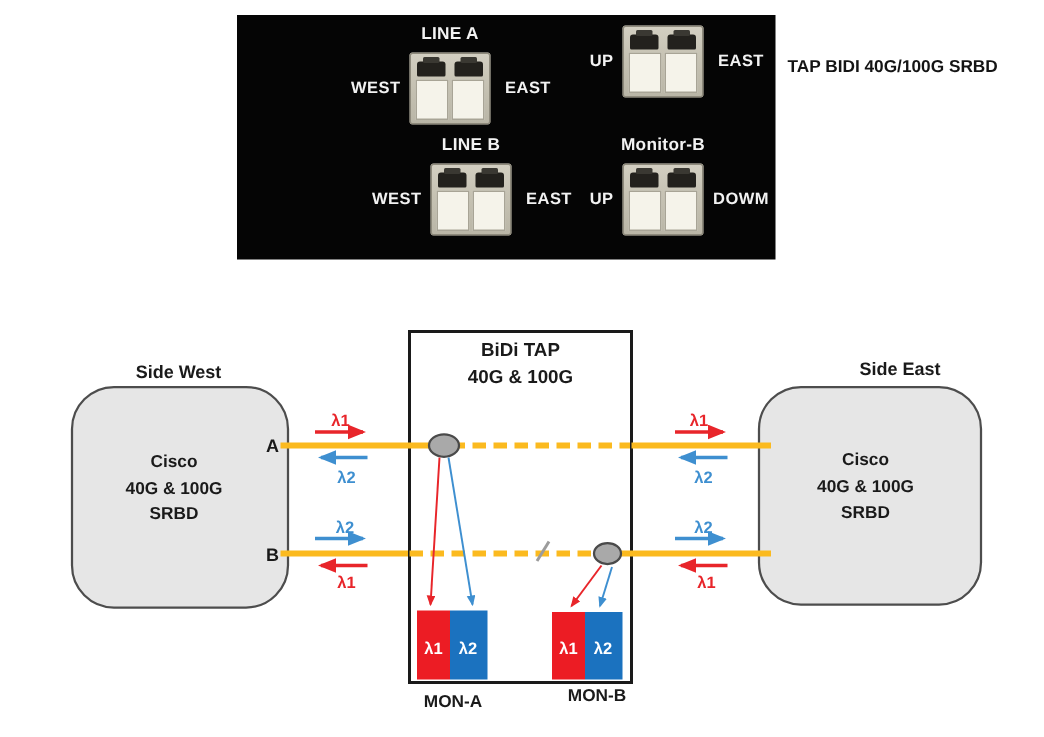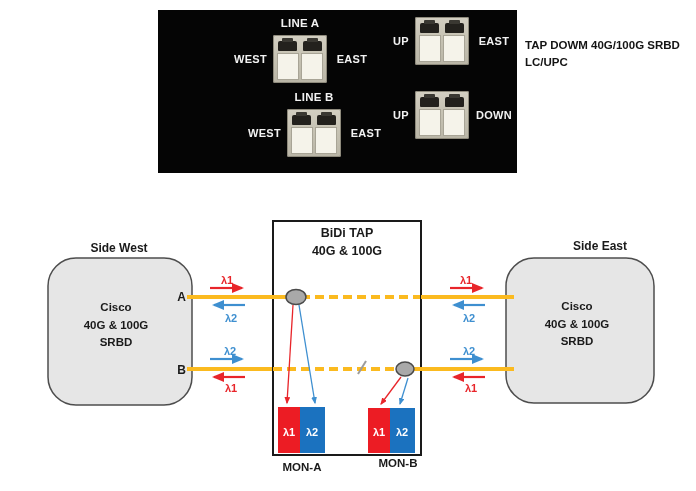--- a/index.html
+++ b/index.html
@@ -114,36 +114,36 @@
           <div class="latch l1"></div>
           <div class="latch l2"></div>
           <div class="ferrule f1"></div>
           <div class="ferrule f2"></div>
         </div>
         <span class="plabel pl-right">EAST</span>
       </div>
     </div>
 
     <div class="pgroup" style="left:213px; top:81px;">
+      <div class="ptitle">Monitor-B</div>
       <div class="prow">
         <span class="plabel pl-left">UP</span>
         <div class="lc">
           <div class="latch l1"></div>
           <div class="latch l2"></div>
           <div class="ferrule f1"></div>
           <div class="ferrule f2"></div>
         </div>
-        <span class="plabel pl-right">DOWN</span>
+        <span class="plabel pl-right">DOWM</span>
       </div>
     </div>
   </div>
 
   <div class="spec">
-    <div>TAP DOWM 40G/100G SRBD</div>
-    <div>LC/UPC</div>
+    <div>TAP BIDI 40G/100G SRBD</div>
   </div>
 
   <svg class="diagram" width="696" height="491" viewBox="0 0 696 491">
     <defs>
       <marker id="ah-red" markerWidth="6" markerHeight="5" refX="4.6" refY="2.25" orient="auto">
         <path class="mk-red" d="M0,0 L5.5,2.25 L0,4.5 Z"></path>
       </marker>
       <marker id="ah-blue" markerWidth="6" markerHeight="5" refX="4.6" refY="2.25" orient="auto">
         <path class="mk-blue" d="M0,0 L5.5,2.25 L0,4.5 Z"></path>
       </marker>

